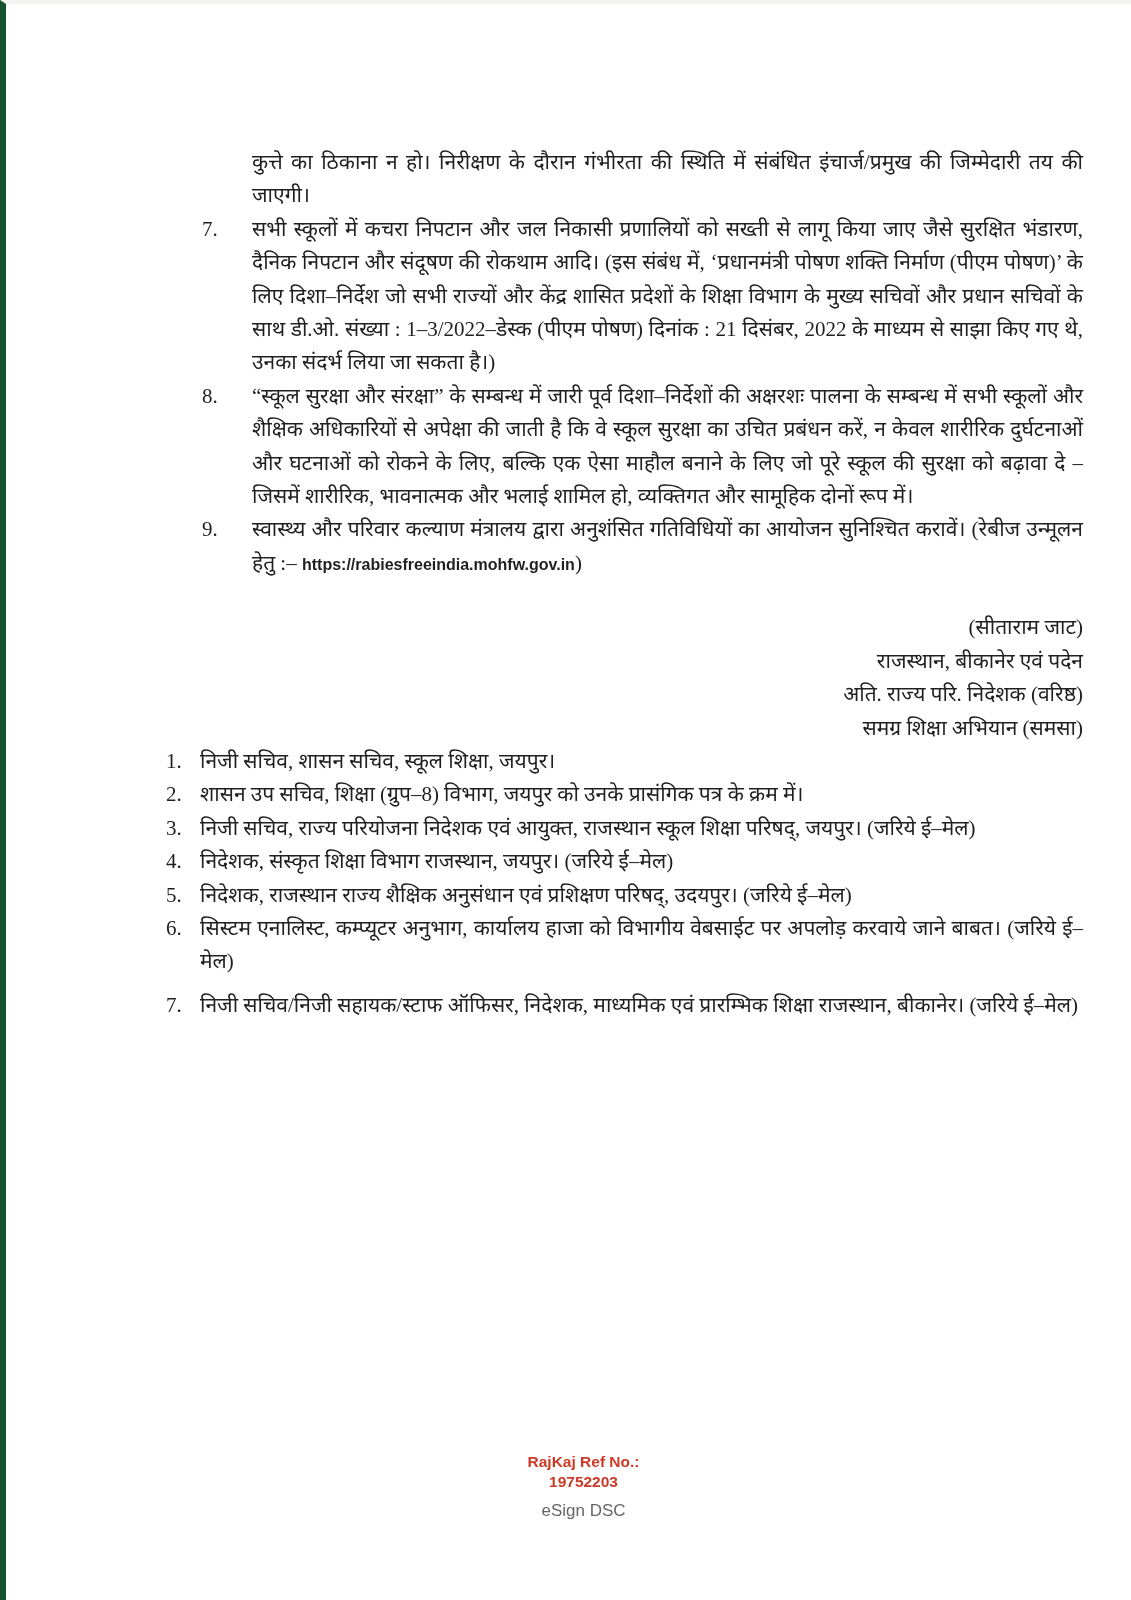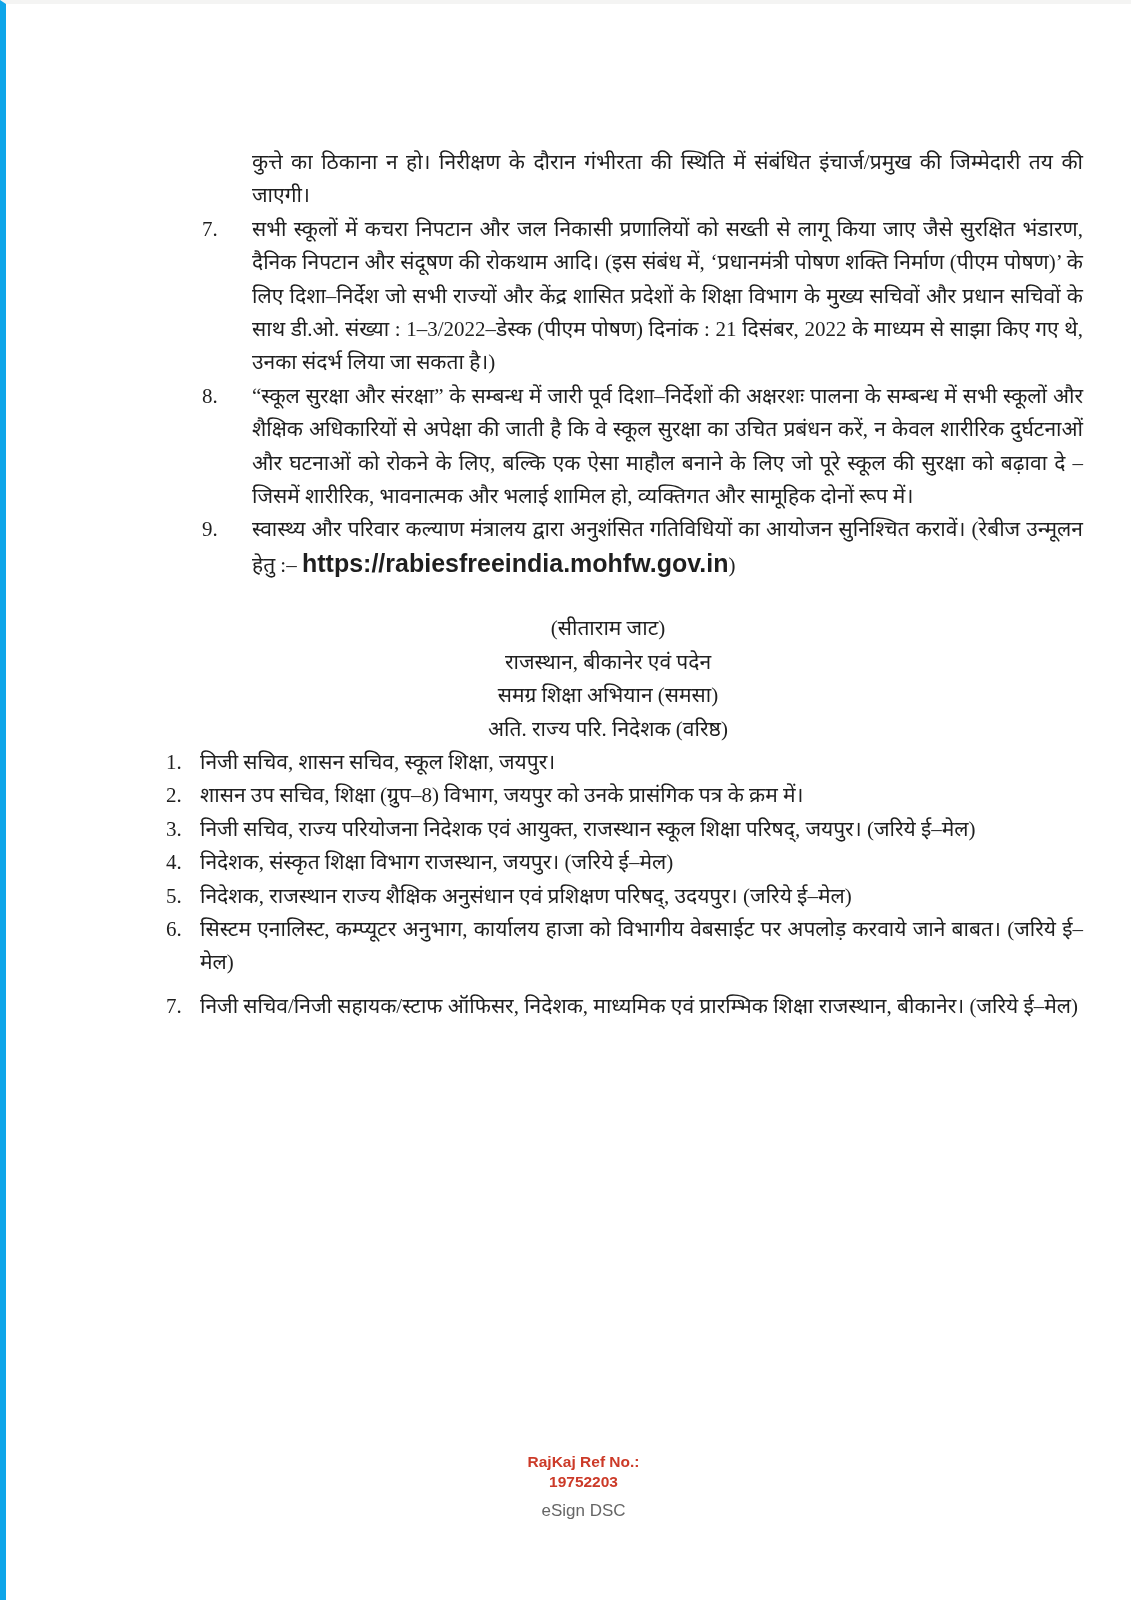--- a/index.html
+++ b/index.html
@@ -5,21 +5,21 @@
   html,body{margin:0;padding:0;background:#ffffff;}
   .page{
     position:relative;
     width:1131px;
     height:1600px;
     background:#ffffff;
     font-family:"Liberation Serif", serif;
     color:#1f1f1f;
     overflow:hidden;
     box-sizing:border-box;
-    border-left:6px solid #0ea5e9;
+    border-left:6px solid #14532d;
     border-top:4px solid #f4f4f3;
   }
   .doc{
     position:absolute;
     left:127px;
     top:142px;
     width:950px;
     font-size:21px;
     line-height:33.4px;
     text-align:justify;
@@ -33,23 +33,23 @@
     padding-left:69px;
     text-align:left;
   }
   .li .t{flex:1;text-align:justify;}
   .copy .n{
     flex:0 0 67px;
     padding-left:33px;
   }
   .closing{text-indent:70px;}
   .bold{font-weight:bold;}
-  .lat{font-family:"Liberation Sans", sans-serif;font-weight:bold;font-size:25px;}
+  .lat{font-family:"Liberation Sans", sans-serif;font-weight:bold;font-size:16px;}
   .sig{
-    text-align:center;
+    text-align:right;
     margin-top:30px;
   }
   .copy-head{font-weight:bold;margin-top:2px;}
   .gap-top{margin-top:10px;}
   .footer{
     position:absolute;
     top:1448px;
     left:12px;
     width:1131px;
     text-align:center;
@@ -89,22 +89,22 @@
     <div class="li">
       <span class="n">9.</span>
       <span class="t"><span>स्वास्थ्य और परिवार कल्याण मंत्रालय द्वारा अनुशंसित गतिविधियों का आयोजन सुनिश्चित करावें।  (रेबीज उन्मूलन हेतु :– </span><span class="lat">https://rabiesfreeindia.mohfw.gov.in</span><span>)</span></span>
     </div>
 
 
 
     <div class="sig">
       <div>(सीताराम जाट)</div>
       <div>राजस्थान, बीकानेर एवं पदेन</div>
+      <div>अति. राज्य परि. निदेशक (वरिष्ठ)</div>
       <div>समग्र शिक्षा अभियान (समसा)</div>
-      <div>अति. राज्य परि. निदेशक (वरिष्ठ)</div>
     </div>
 
 
     <div class="li copy">
       <span class="n">1.</span>
       <span class="t">निजी सचिव, शासन सचिव, स्कूल शिक्षा, जयपुर।</span>
     </div>
     <div class="li copy">
       <span class="n">2.</span>
       <span class="t">शासन उप सचिव, शिक्षा (ग्रुप–8) विभाग, जयपुर को उनके प्रासंगिक पत्र के क्रम में।</span>

